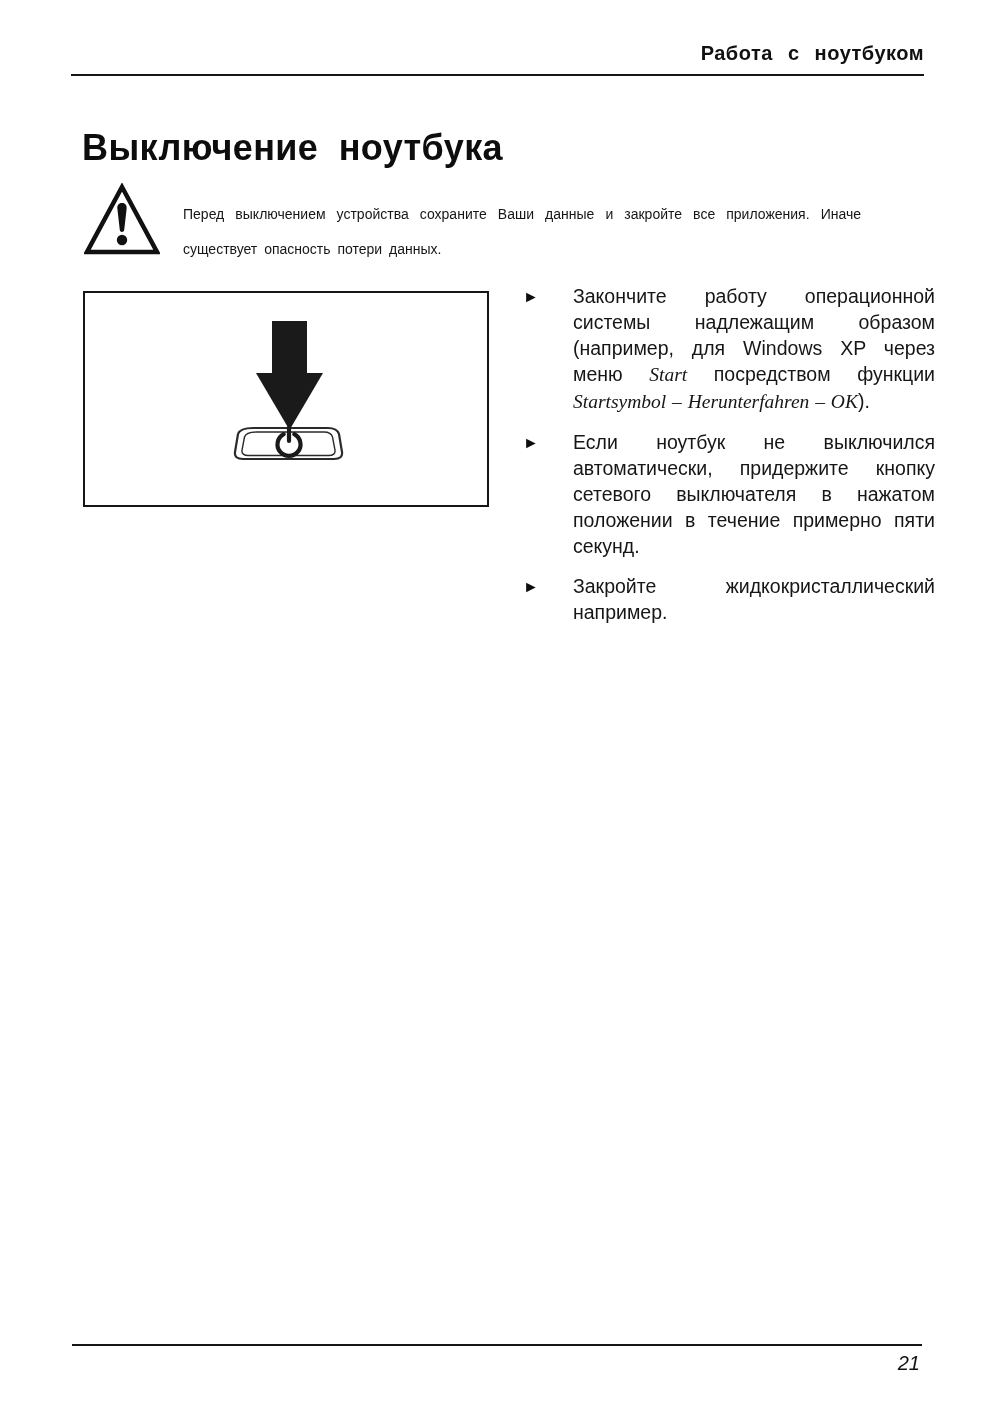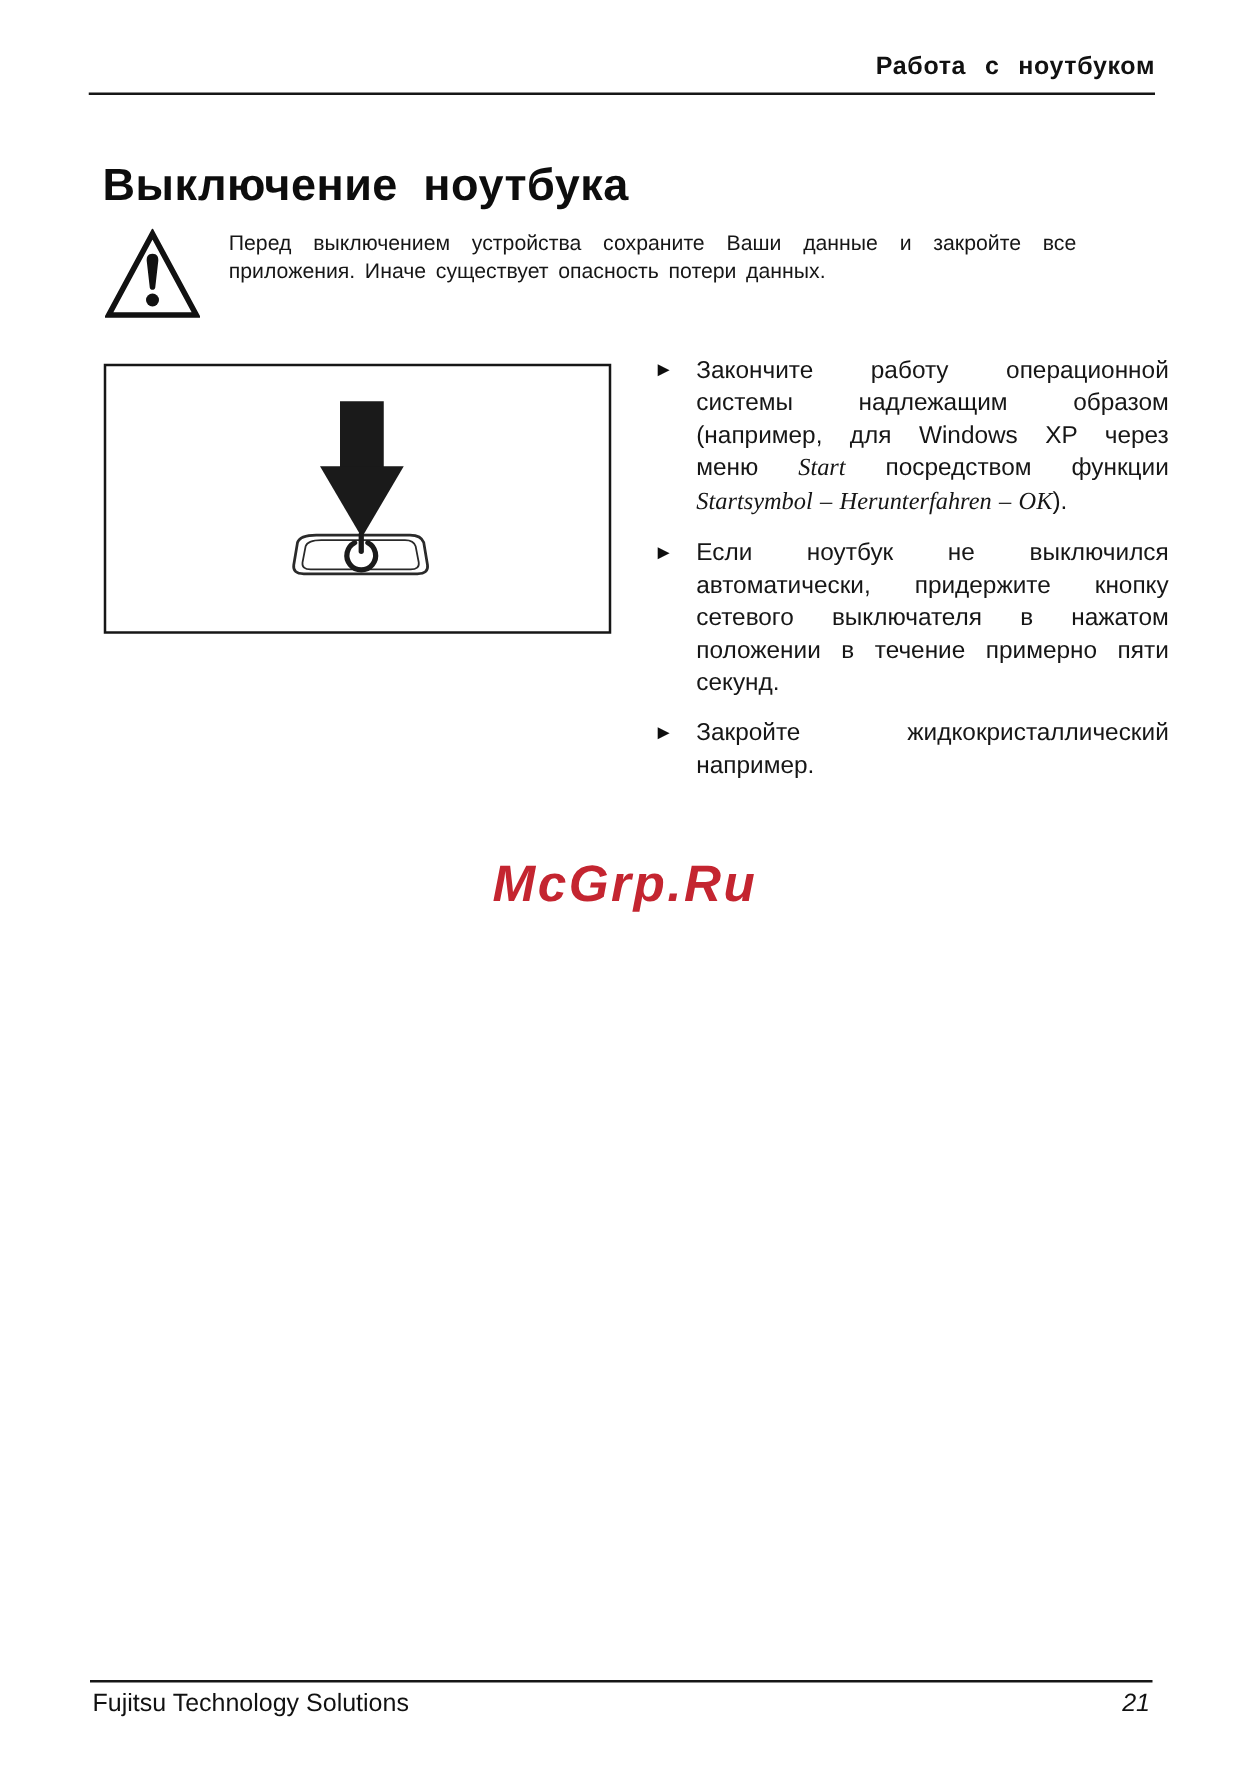--- a/index.html
+++ b/index.html
@@ -28,22 +28,22 @@
   .doc-title {
     position:absolute; top:127px; left:82px;
     font-size:36px; font-weight:bold;
     letter-spacing:0.4px; word-spacing:10px;
     color:#0d0d0d;
   }
 
   
   .warning-icon { position:absolute; top:183px; left:84px; }
   .warning-text {
-    position:absolute; top:184px; left:183px; width:678px;
-    font-size:17px; line-height:22px;
+    position:absolute; top:197px; left:183px; width:678px;
+    font-size:14px; line-height:35px;
     text-align:justify; word-spacing:3px;
     color:#161616;
   }
 
   
   .figure-box {
     position:absolute; top:291px; left:83px;
     width:402px; height:212px;
     border:2.6px solid #161616;
     background:#fff;
@@ -55,20 +55,21 @@
   }
   .step { display:flex; margin-bottom:14px; }
   .step-marker {
     flex:0 0 34px; font-size:16px; line-height:26px;
     color:#0d0d0d; padding-top:1px;
   }
   .step-text {
     flex:1; font-size:19.5px; line-height:26px;
     text-align:justify; word-spacing:2.5px;
     color:#161616;
+    margin-left:16px;
   }
   .ital {
     font-family:"Liberation Serif", serif;
     font-style:italic;
     word-spacing:1px;
   }
 
   
   .watermark {
     position:absolute; top:684px; left:0; width:1000px;
@@ -134,19 +135,17 @@
       <div class="step">
         <span class="step-marker">►</span>
         <span class="step-text"><span>Если ноутбук не выключился автоматически, придержите кнопку сетевого выключателя в нажатом положении в течение примерно пяти секунд.</span></span>
       </div>
       <div class="step">
         <span class="step-marker">►</span>
         <span class="step-text"><span>Закройте жидкокристаллический например.</span></span>
       </div>
     </div>
 
-  <div class="watermark" style="color: rgb(196, 37, 48);">McGrp.Ru</div>
 
   <div class="footer-rule"></div>
-  <div class="footer-company">Fujitsu Technology Solutions</div>
   <div class="footer-page">21</div>
 
 </div>
 
 </body></html>

